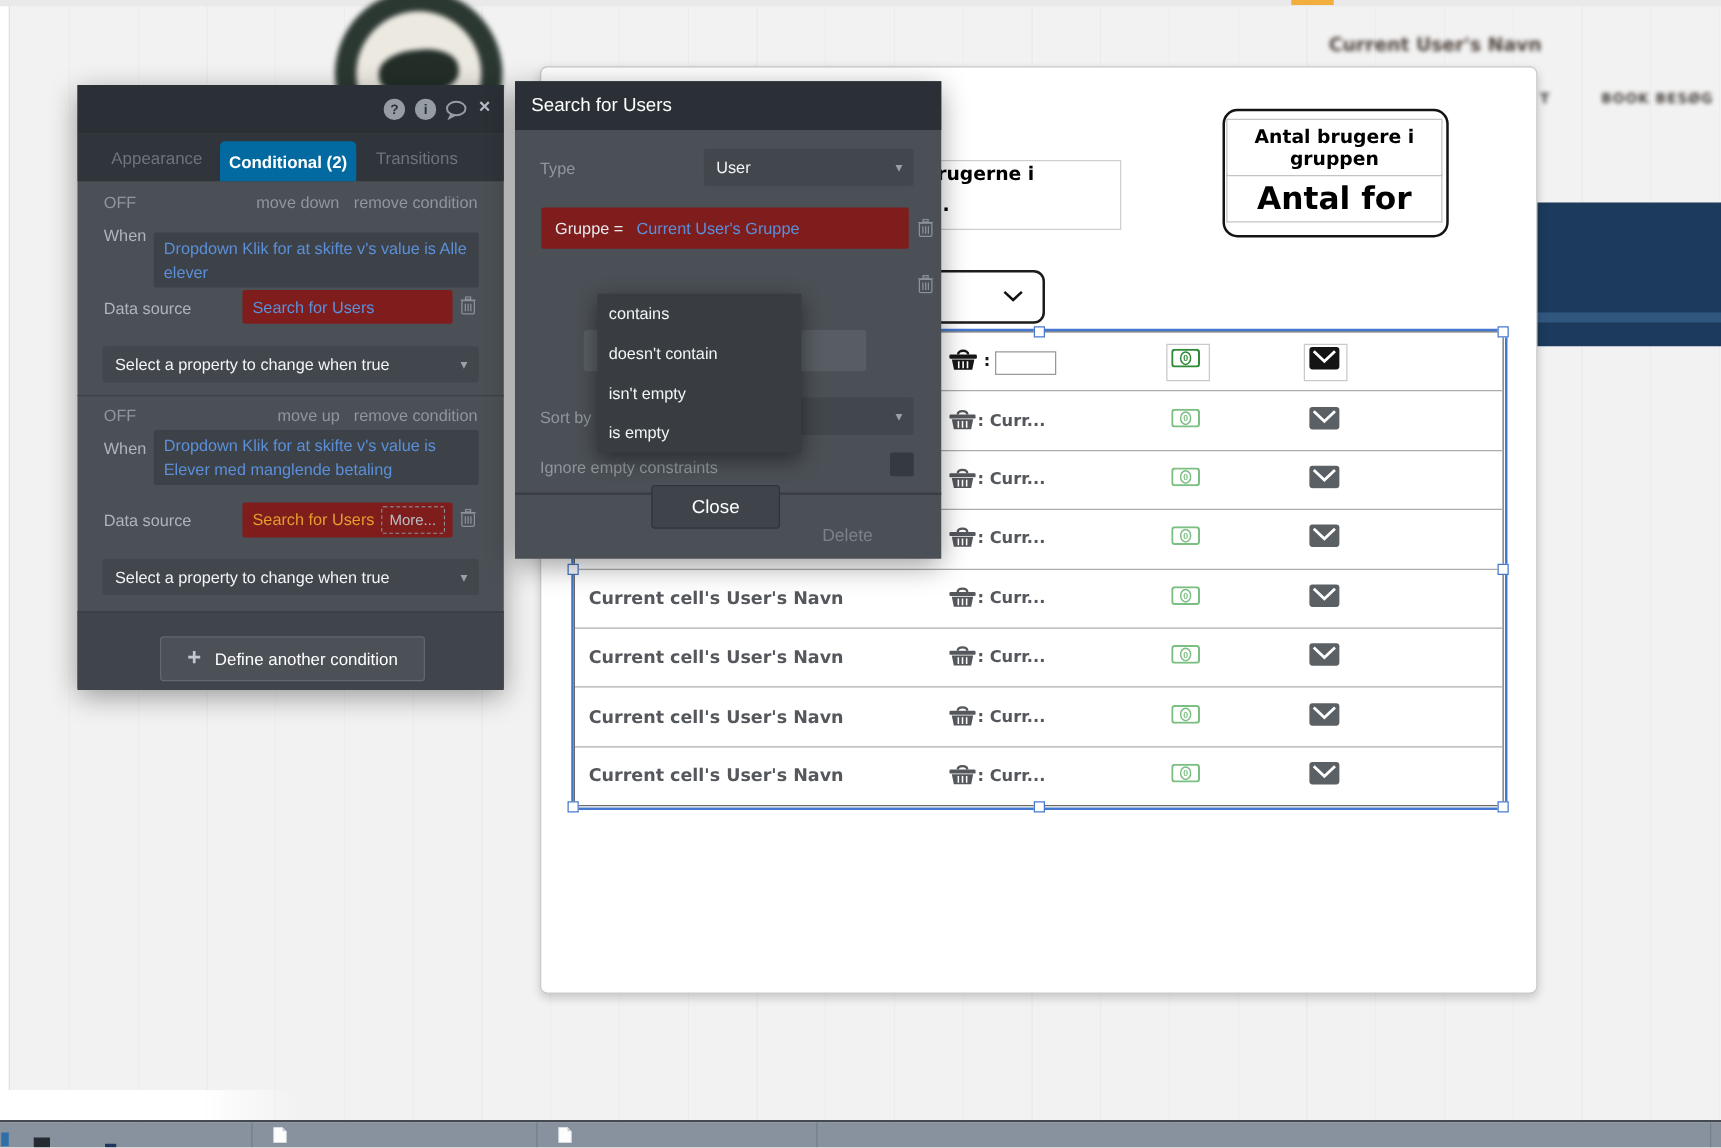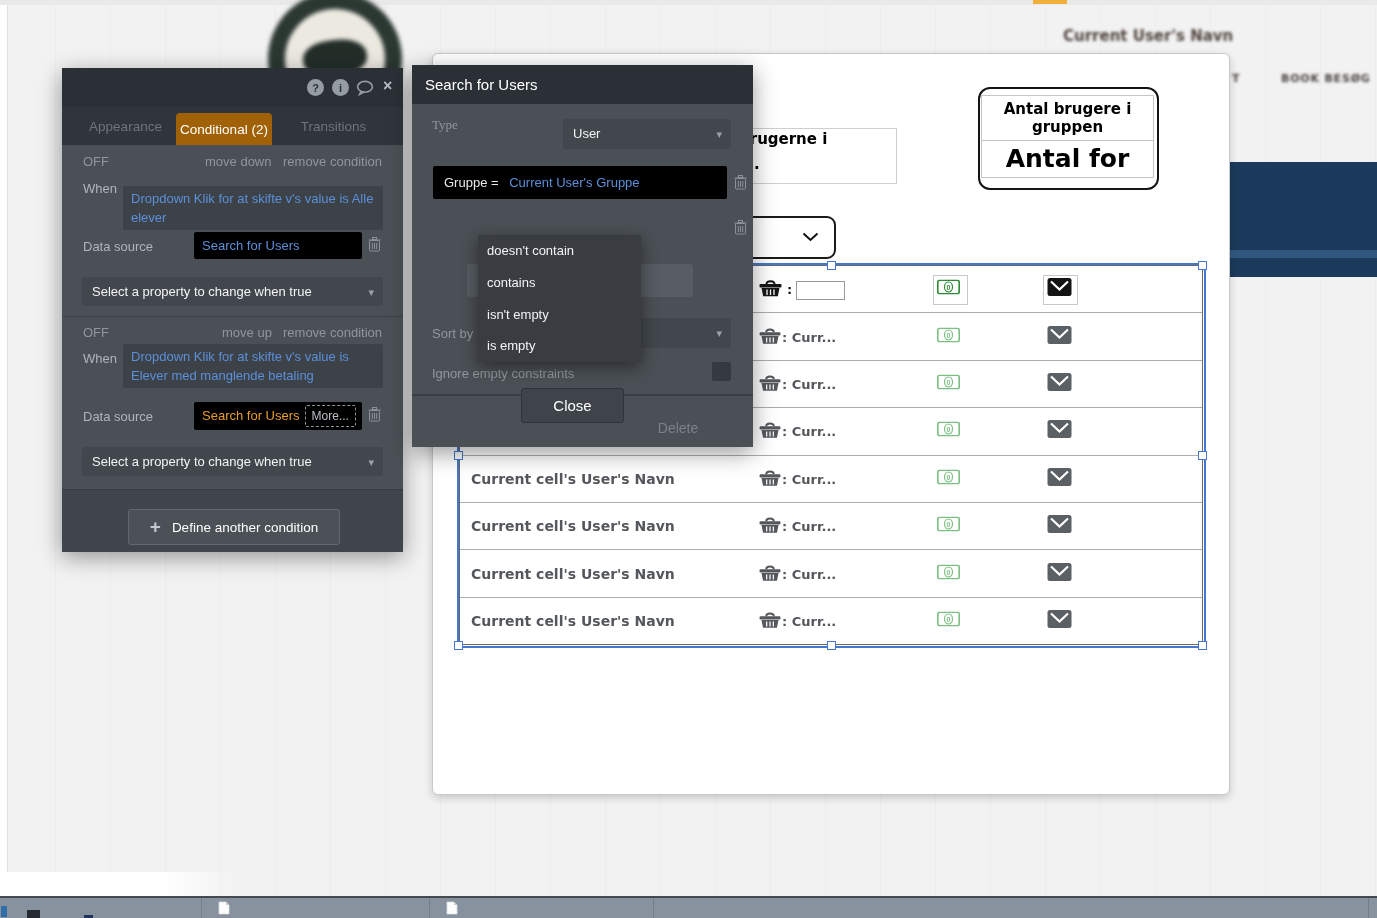--- a/index.html
+++ b/index.html
@@ -51,31 +51,31 @@
   .hdl{position:absolute;width:7px;height:7px;background:#fff;border:1px solid #4478CE;}
   
   .dkpanel{background:#4b5056;box-shadow:0 6px 22px rgba(0,0,0,.4);color:#e7eaec;font-size:13px;}
   .titlebar{position:absolute;left:0;top:0;right:0;height:39px;background:#2b3036;}
   .titlebar .ttl{position:absolute;left:13px;top:0;line-height:39px;font-size:15px;color:#fff;}
   .circle-ic{position:absolute;top:11px;width:17px;height:17px;border-radius:50%;background:#959ca3;color:#2b3036;
              font-weight:bold;font-size:11px;display:flex;align-items:center;justify-content:center;}
   .x-ic{position:absolute;top:9px;font-size:16px;font-weight:bold;color:#b6bcc2;}
   .bluetxt{color:#5B8FD9;}
   .orangetxt{color:#E89B2E;}
-  .dkbox{position:absolute;background:#000000;border-radius:2px;}
+  .dkbox{position:absolute;background:#7f1d1d;border-radius:2px;}
   .dksel{position:absolute;background:#42474d;border-radius:3px;color:#f2f4f5;}
   .dksel .lbl{display:block;padding-left:10px;line-height:29px;}
   .caret{position:absolute;right:9px;top:50%;transform:translateY(-50%);color:#9aa1a7;font-size:11px;}
   .trash{position:absolute;}
   
   #ed-panel{left:62px;top:68px;width:341px;height:483px;}
   #ed-tabrow{position:absolute;left:0;top:39px;right:0;height:38px;background:#30353b;}
   .tab{position:absolute;top:0;height:38px;display:flex;align-items:center;justify-content:center;color:#6d747b;font-size:13.5px;}
-  #tab-active{position:absolute;left:114px;top:6px;width:96px;height:32px;background:#a16207;border-radius:4px 4px 0 0;
-              display:flex;align-items:center;justify-content:center;color:#fff;font-size:13.5px;}
+  #tab-active{position:absolute;left:114px;top:6px;width:109px;height:32px;background:#0369a1;border-radius:4px 4px 0 0;
+              display:flex;align-items:center;justify-content:center;color:#fff;font-size:13.5px;font-weight:bold;}
   .meta{position:absolute;font-size:13px;color:#8f969c;}
   .whenbox{position:absolute;left:61px;width:260px;background:#3d4248;border-radius:2px;padding:3px 8px;box-sizing:border-box;
            line-height:19px;font-size:13px;color:#5B8FD9;}
   .morechip{display:inline-block;margin-left:5px;padding:0 6px;border:1px dashed #8a9197;border-radius:2px;color:#b9bfc5;font-size:12px;line-height:20px;}
   #ed-footer{position:absolute;left:0;top:421px;right:0;height:62px;background:#40454b;border-top:1px solid #373c42;}
   #define-btn{position:absolute;left:66px;top:19px;width:210px;height:34px;background:#4c5157;border:1px solid #62686e;border-radius:3px;
               display:flex;align-items:center;justify-content:center;color:#fff;font-size:13.5px;}
   #define-btn .plus{color:#c2c8ce;font-size:19px;font-weight:bold;margin-right:11px;}
   
   #search-popup{left:412px;top:65px;width:341px;height:382px;}
@@ -419,21 +419,21 @@
         <span class="plus">+</span>
         <span>Define another condition</span>
       </div>
     </div>
   </div>
 
   <div class="abs dkpanel" id="search-popup">
     <div class="titlebar">
       <span class="ttl">Search for Users</span>
     </div>
-    <span class="meta" style="left:20px;top:52px;font-family:Liberation Serif, serif;">Type</span>
+    <span class="meta" style="left:20px;top:62px;">Type</span>
     <div class="dksel" style="left:151px;top:54px;width:168px;height:30px;">
       <span class="lbl" style="line-height:30px;">User</span>
       <span class="caret">▾</span>
     </div>
 
     <div class="dkbox" style="left:21px;top:101px;width:294px;height:33px;line-height:33px;padding-left:11px;box-sizing:border-box;">
       <span>Gruppe =</span>
       <span class="bluetxt" style="margin-left:7px;">Current User's Gruppe</span>
     </div>
     <span class="trash" style="left:322px;top:110px;">
@@ -467,22 +467,22 @@
 
     <span class="meta" style="left:20px;top:301px;">Ignore empty constraints</span>
     <div id="chk"></div>
 
     <div id="pop-divider"></div>
     <div id="close-btn">Close</div>
     <div id="delete-btn">Delete</div>
   </div>
 
   <div class="abs" id="op-menu">
+    <div class="op-item">contains</div>
     <div class="op-item">doesn't contain</div>
-    <div class="op-item">contains</div>
     <div class="op-item">isn't empty</div>
     <div class="op-item">is empty</div>
   </div>
 
   <div class="abs" id="bottom-line"></div>
   <div class="abs" id="taskbar">
     <div class="tb-div" style="left:201px;"></div>
     <div class="tb-div" style="left:429px;"></div>
     <div class="tb-div" style="left:653px;"></div>
     <div class="tb-div" style="left:1368px;"></div>

